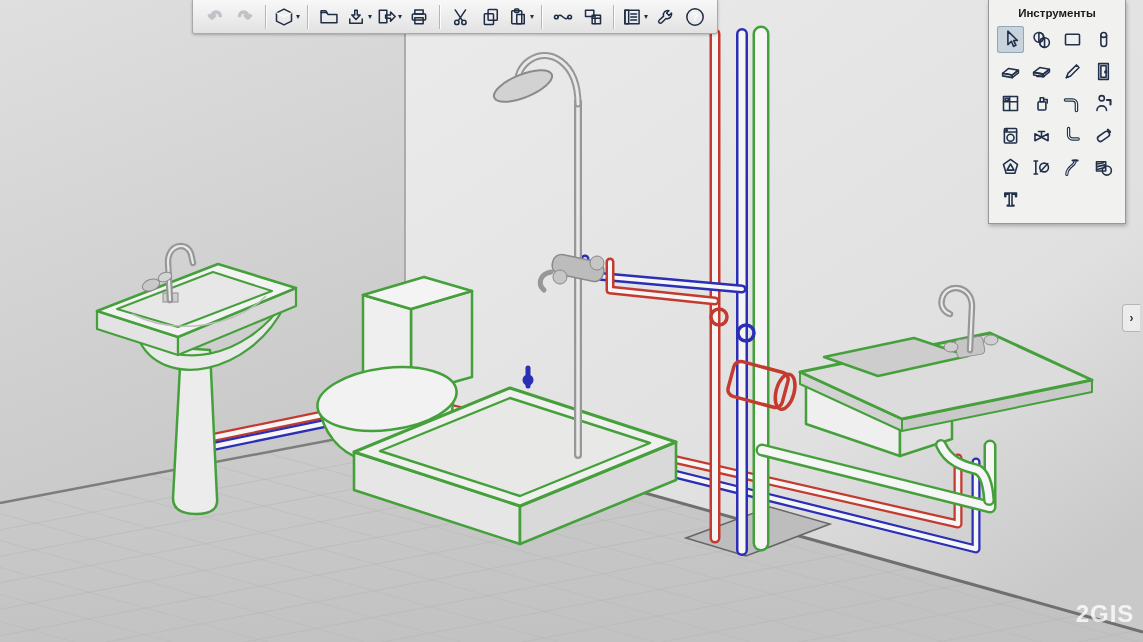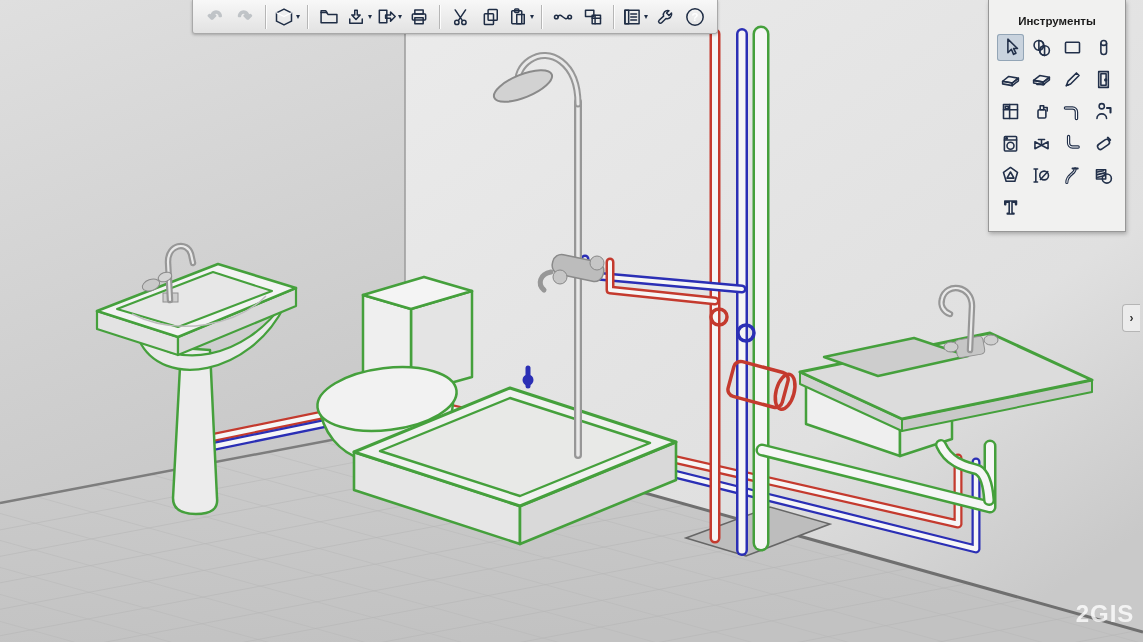--- a/index.html
+++ b/index.html
@@ -16,21 +16,21 @@
   .tb-btn .icon{width:20px;height:20px;}
   .tb-btn.disabled{opacity:.55;}
   .dd{font-size:8px;color:#1f2d45;margin-left:2px;line-height:1;}
   .tb-sep{width:1px;height:24px;background:#b6b6b6;border-right:1px solid #fdfdfd;margin:0 5px;}
   .icon{stroke:var(--icon);fill:none;stroke-width:1.8;stroke-linecap:round;stroke-linejoin:round;}
   .disabled .icon{stroke:var(--icon-dis);}
 
   
   .palette{position:absolute;left:988px;top:0;width:138px;background:var(--palette-bg);
            border:1px solid #979797;border-top:none;box-shadow:1px 2px 4px rgba(0,0,0,.25);
-           padding:13px 8px 10px;box-sizing:border-box;}
+           padding:5px 8px 10px;box-sizing:border-box;}
   .palette-title{text-align:center;font-size:11.5px;font-weight:bold;color:#1b1b1b;margin:2px 0 7px;}
   .tool-grid{display:grid;grid-template-columns:repeat(4,1fr);gap:5px 4px;}
   .tool{height:27px;display:flex;align-items:center;justify-content:center;border-radius:3px;cursor:default;}
   .tool .icon{width:21px;height:21px;stroke:#22304a;}
   .tool.active{background:var(--active-tool);box-shadow:inset 0 0 0 1px #93a5b6;}
 
   
   .side-tab{position:absolute;left:1122px;top:304px;width:17px;height:26px;background:#ececec;
             border:1px solid #b5b5b5;border-right:none;border-radius:4px 0 0 4px;display:flex;
             align-items:center;justify-content:center;font-size:12px;color:#333;font-weight:bold;}

